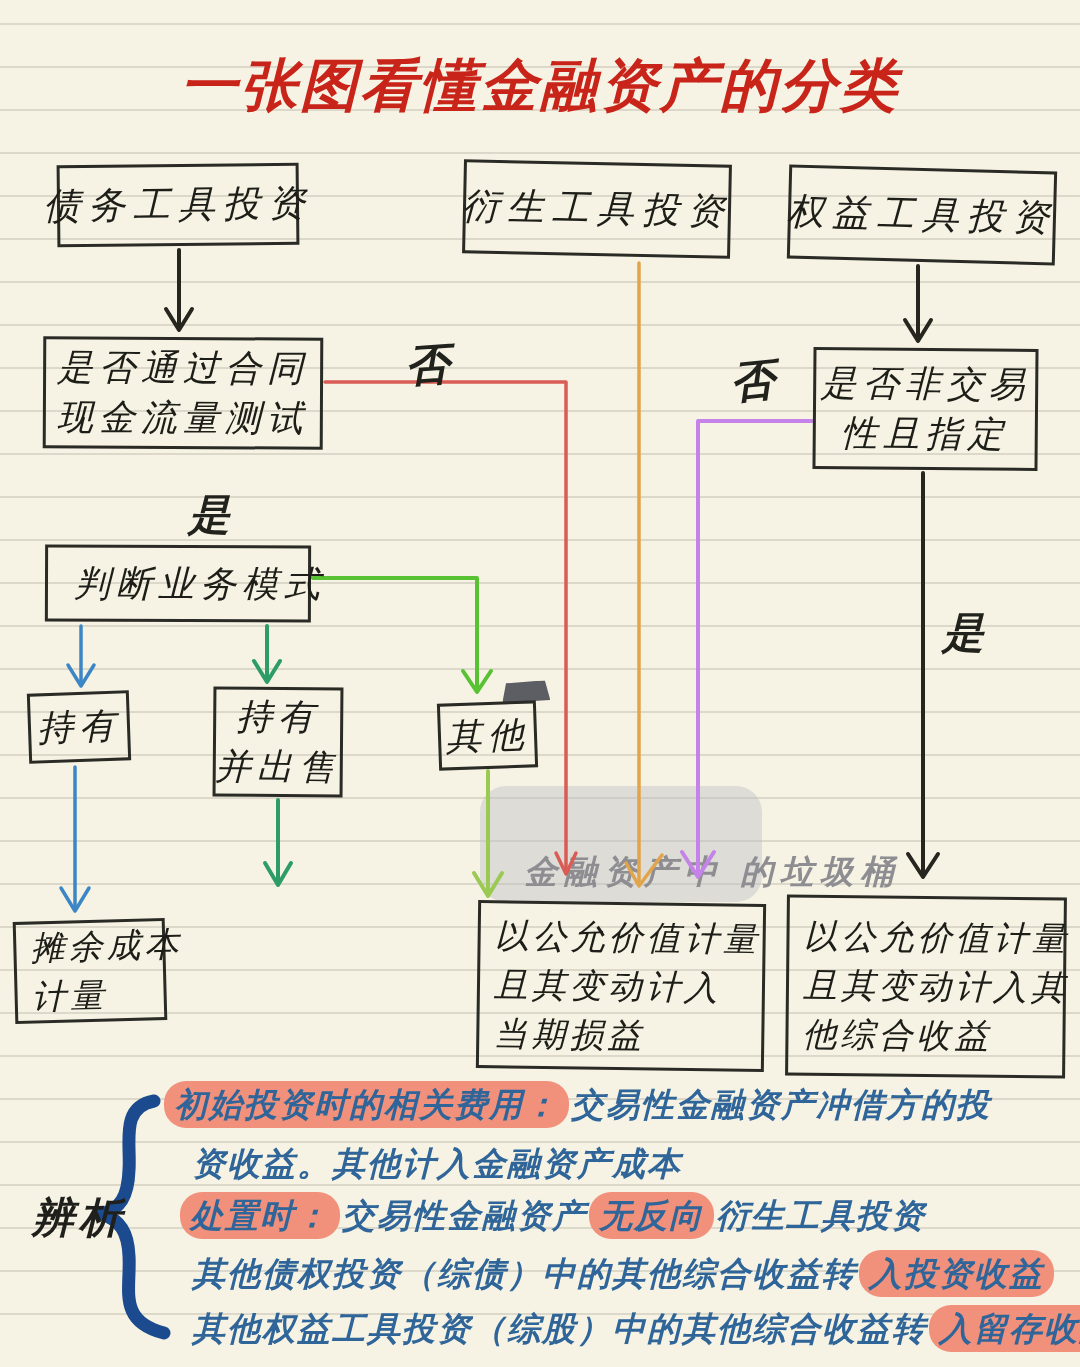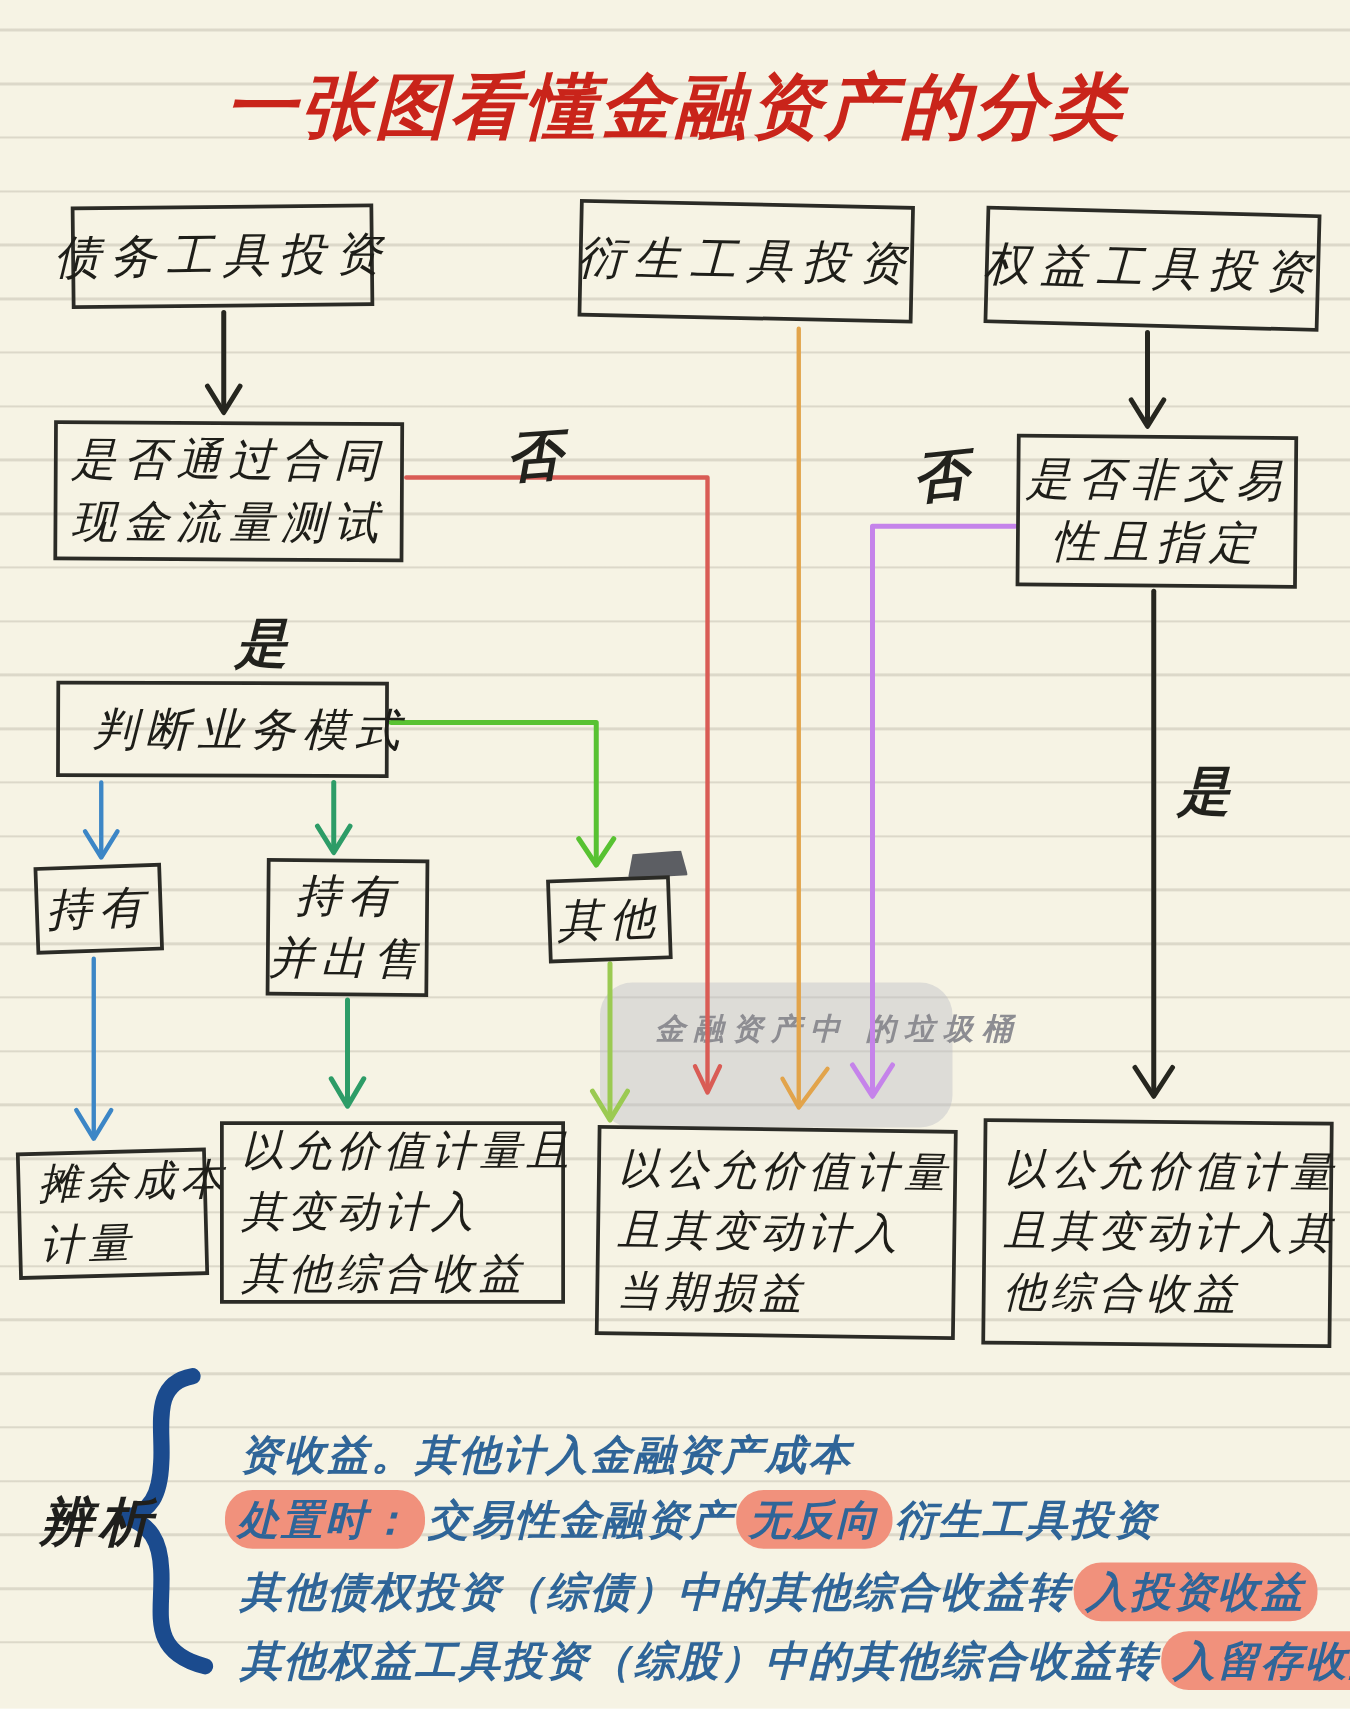--- a/index.html
+++ b/index.html
@@ -38,22 +38,22 @@
     position:absolute;z-index:3;color:#22221d;font-weight:bold;
   }
   .blob{
     position:absolute;z-index:1;
     left:480px;top:786px;width:282px;height:116px;
     background:rgba(186,188,198,0.42);
     border-radius:26px;
   }
   .blob-text{
     position:absolute;z-index:1;
-    left:524px;top:800px;
-    font-size:24px;letter-spacing:7px;line-height:48px;
+    left:524px;top:848px;
+    font-size:33px;letter-spacing:7px;line-height:48px;
     color:#8d8d92;font-weight:bold;
   }
   .lid{
     position:absolute;z-index:3;
     left:502px;top:681px;width:48px;height:21px;
     background:#5c5e63;border-radius:3px;
     clip-path:polygon(0% 100%, 9% 8%, 90% 0%, 100% 95%);
     transform:rotate(-2deg);
   }
   .analysis-heading{
@@ -172,43 +172,41 @@
     <span class="ln">并出售</span>
   </div>
   <div class="fbox c box-title-md" style="left:438px;top:702px;width:99px;height:67px;transform:rotate(-2deg);">
     <span class="ln">其他</span>
   </div>
 
   <div class="fbox l box-title-sm" style="left:14px;top:920px;width:152px;height:102px;transform:rotate(-1.5deg);">
     <span class="ln">摊余成本</span>
     <span class="ln">计量</span>
   </div>
-  <div class="fbox l box-title-sm" style="left:176px;top:897px;width:276px;height:146px;transform:rotate(0deg);">
-    <span class="ln">以允价值计量且</span>
-    <span class="ln">其变动计入</span>
-    <span class="ln">其他综合收益</span>
-  </div>
   <div class="fbox l box-title-sm" style="left:477px;top:902px;width:288px;height:168px;transform:rotate(0.8deg);">
     <span class="ln">以公允价值计量</span>
     <span class="ln">且其变动计入</span>
     <span class="ln">当期损益</span>
   </div>
   <div class="fbox l box-title-sm" style="left:786px;top:896px;width:280px;height:181px;transform:rotate(0.6deg);">
     <span class="ln">以公允价值计量</span>
     <span class="ln">且其变动计入其</span>
     <span class="ln">他综合收益</span>
   </div>
 
   <div class="lbl" style="left:188px;top:487px;font-size:42px;">是</div>
   <div class="lbl" style="left:405px;top:336px;font-size:44px;transform:rotate(-4deg);">否</div>
   <div class="lbl" style="left:730px;top:352px;font-size:44px;transform:rotate(-6deg);">否</div>
   <div class="lbl" style="left:942px;top:605px;font-size:42px;">是</div>
 
   <div class="analysis-heading">辨析</div>
 
+  <div class="note-line" style="left:162px;top:1083px;">
+    <span class="hl">初始投资时的相关费用：</span><span>交易性金融资产冲借方的投</span>
+  </div>
   <div class="note-line" style="left:192px;top:1142px;">资收益。其他计入金融资产成本</div>
   <div class="note-line" style="left:178px;top:1194px;">
     <span class="hl">处置时：</span><span>交易性金融资产</span><span class="hl">无反向</span><span>衍生工具投资</span>
   </div>
   <div class="note-line" style="left:192px;top:1252px;">
     <span>其他债权投资（综债）中的其他综合收益转</span><span class="hl">入投资收益</span>
   </div>
   <div class="note-line" style="left:192px;top:1307px;">
     <span>其他权益工具投资（综股）中的其他综合收益转</span><span class="hl">入留存收益</span>
   </div>

